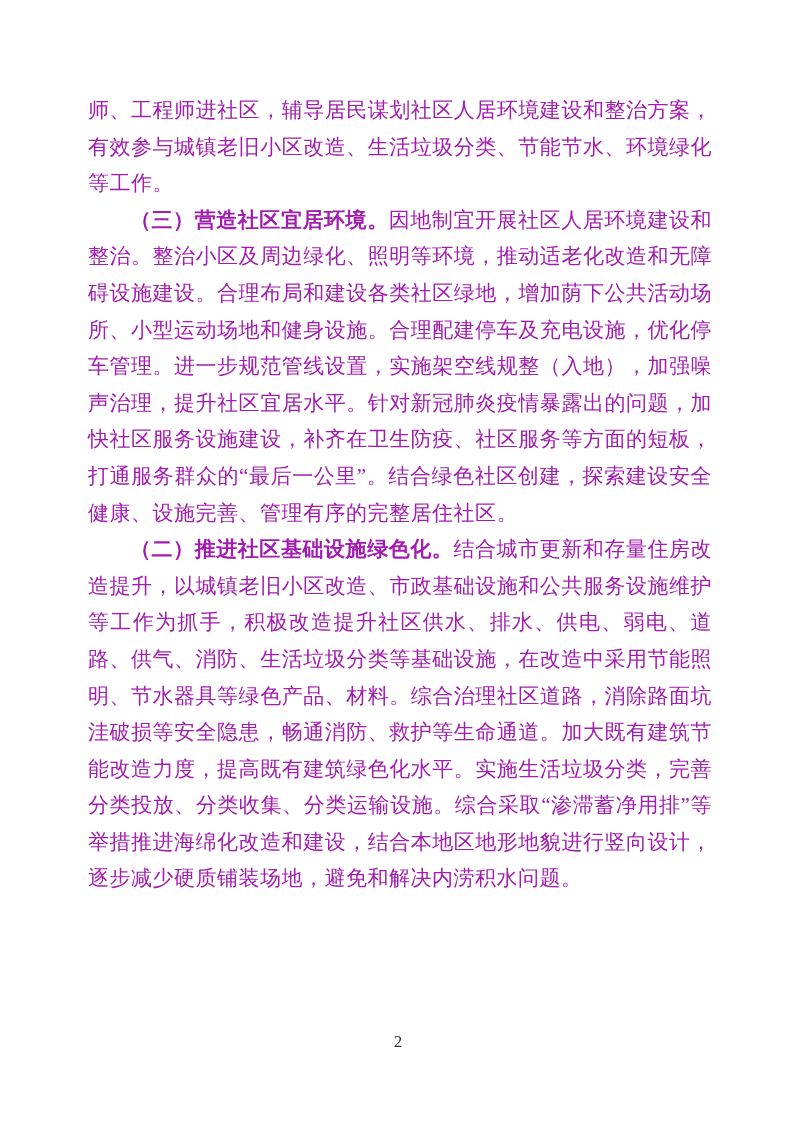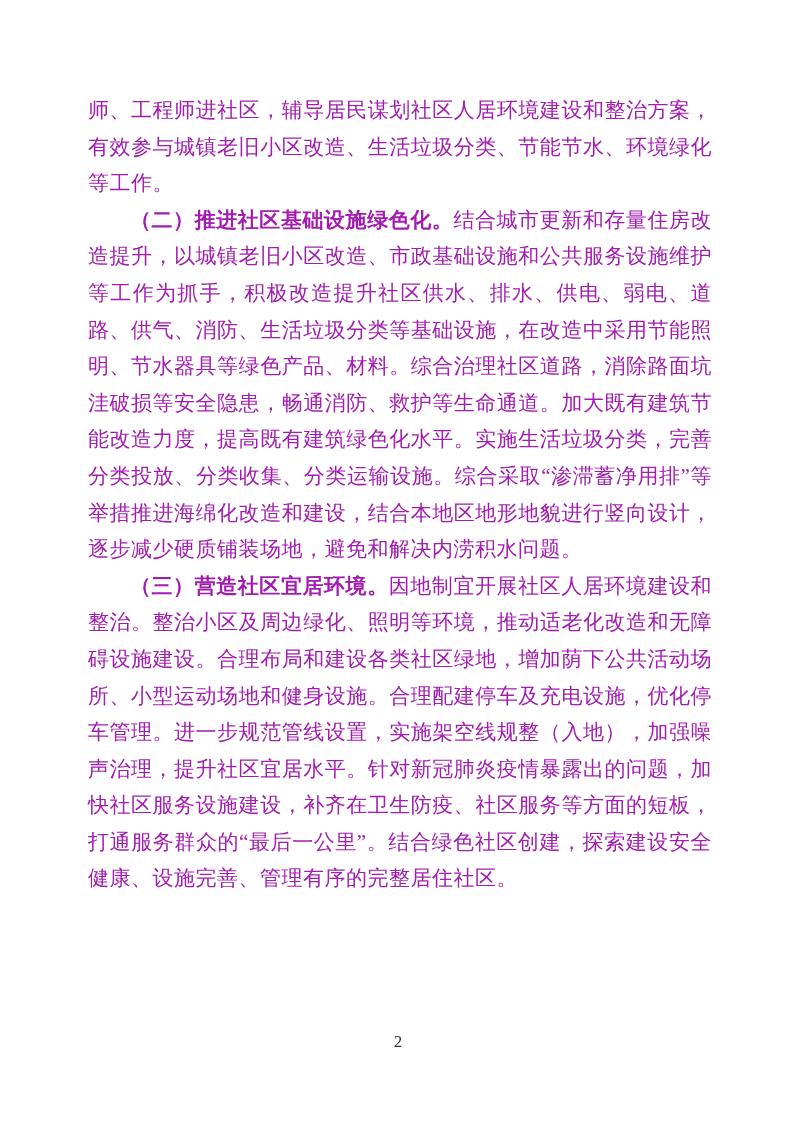--- a/index.html
+++ b/index.html
@@ -46,17 +46,17 @@
     font-size: 17px;
     color: #333333;
   }
 </style>
 </head>
 <body>
 
 <div class="page">
   <div class="content">
     <p class="para no-indent"><span>师、工程师进社区，辅导居民谋划社区人居环境建设和整治方案，有效参与城镇老旧小区改造、生活垃圾分类、节能节水、环境绿化等工作。</span></p>
+    <p class="para"><b class="lead">（三）营造社区宜居环境。</b><span>因地制宜开展社区人居环境建设和整治。整治小区及周边绿化、照明等环境，推动适老化改造和无障碍设施建设。合理布局和建设各类社区绿地，增加荫下公共活动场所、小型运动场地和健身设施。合理配建停车及充电设施，优化停车管理。进一步规范管线设置，实施架空线规整（入地），加强噪声治理，提升社区宜居水平。针对新冠肺炎疫情暴露出的问题，加快社区服务设施建设，补齐在卫生防疫、社区服务等方面的短板，打通服务群众的“最后一公里”。结合绿色社区创建，探索建设安全健康、设施完善、管理有序的完整居住社区。</span></p>
     <p class="para"><b class="lead">（二）推进社区基础设施绿色化。</b><span>结合城市更新和存量住房改造提升，以城镇老旧小区改造、市政基础设施和公共服务设施维护等工作为抓手，积极改造提升社区供水、排水、供电、弱电、道路、供气、消防、生活垃圾分类等基础设施，在改造中采用节能照明、节水器具等绿色产品、材料。综合治理社区道路，消除路面坑洼破损等安全隐患，畅通消防、救护等生命通道。加大既有建筑节能改造力度，提高既有建筑绿色化水平。实施生活垃圾分类，完善分类投放、分类收集、分类运输设施。综合采取“渗滞蓄净用排”等举措推进海绵化改造和建设，结合本地区地形地貌进行竖向设计，逐步减少硬质铺装场地，避免和解决内涝积水问题。</span></p>
-    <p class="para"><b class="lead">（三）营造社区宜居环境。</b><span>因地制宜开展社区人居环境建设和整治。整治小区及周边绿化、照明等环境，推动适老化改造和无障碍设施建设。合理布局和建设各类社区绿地，增加荫下公共活动场所、小型运动场地和健身设施。合理配建停车及充电设施，优化停车管理。进一步规范管线设置，实施架空线规整（入地），加强噪声治理，提升社区宜居水平。针对新冠肺炎疫情暴露出的问题，加快社区服务设施建设，补齐在卫生防疫、社区服务等方面的短板，打通服务群众的“最后一公里”。结合绿色社区创建，探索建设安全健康、设施完善、管理有序的完整居住社区。</span></p>
   </div>
   <div class="page-number">2</div>
 </div>
 
 </body></html>

